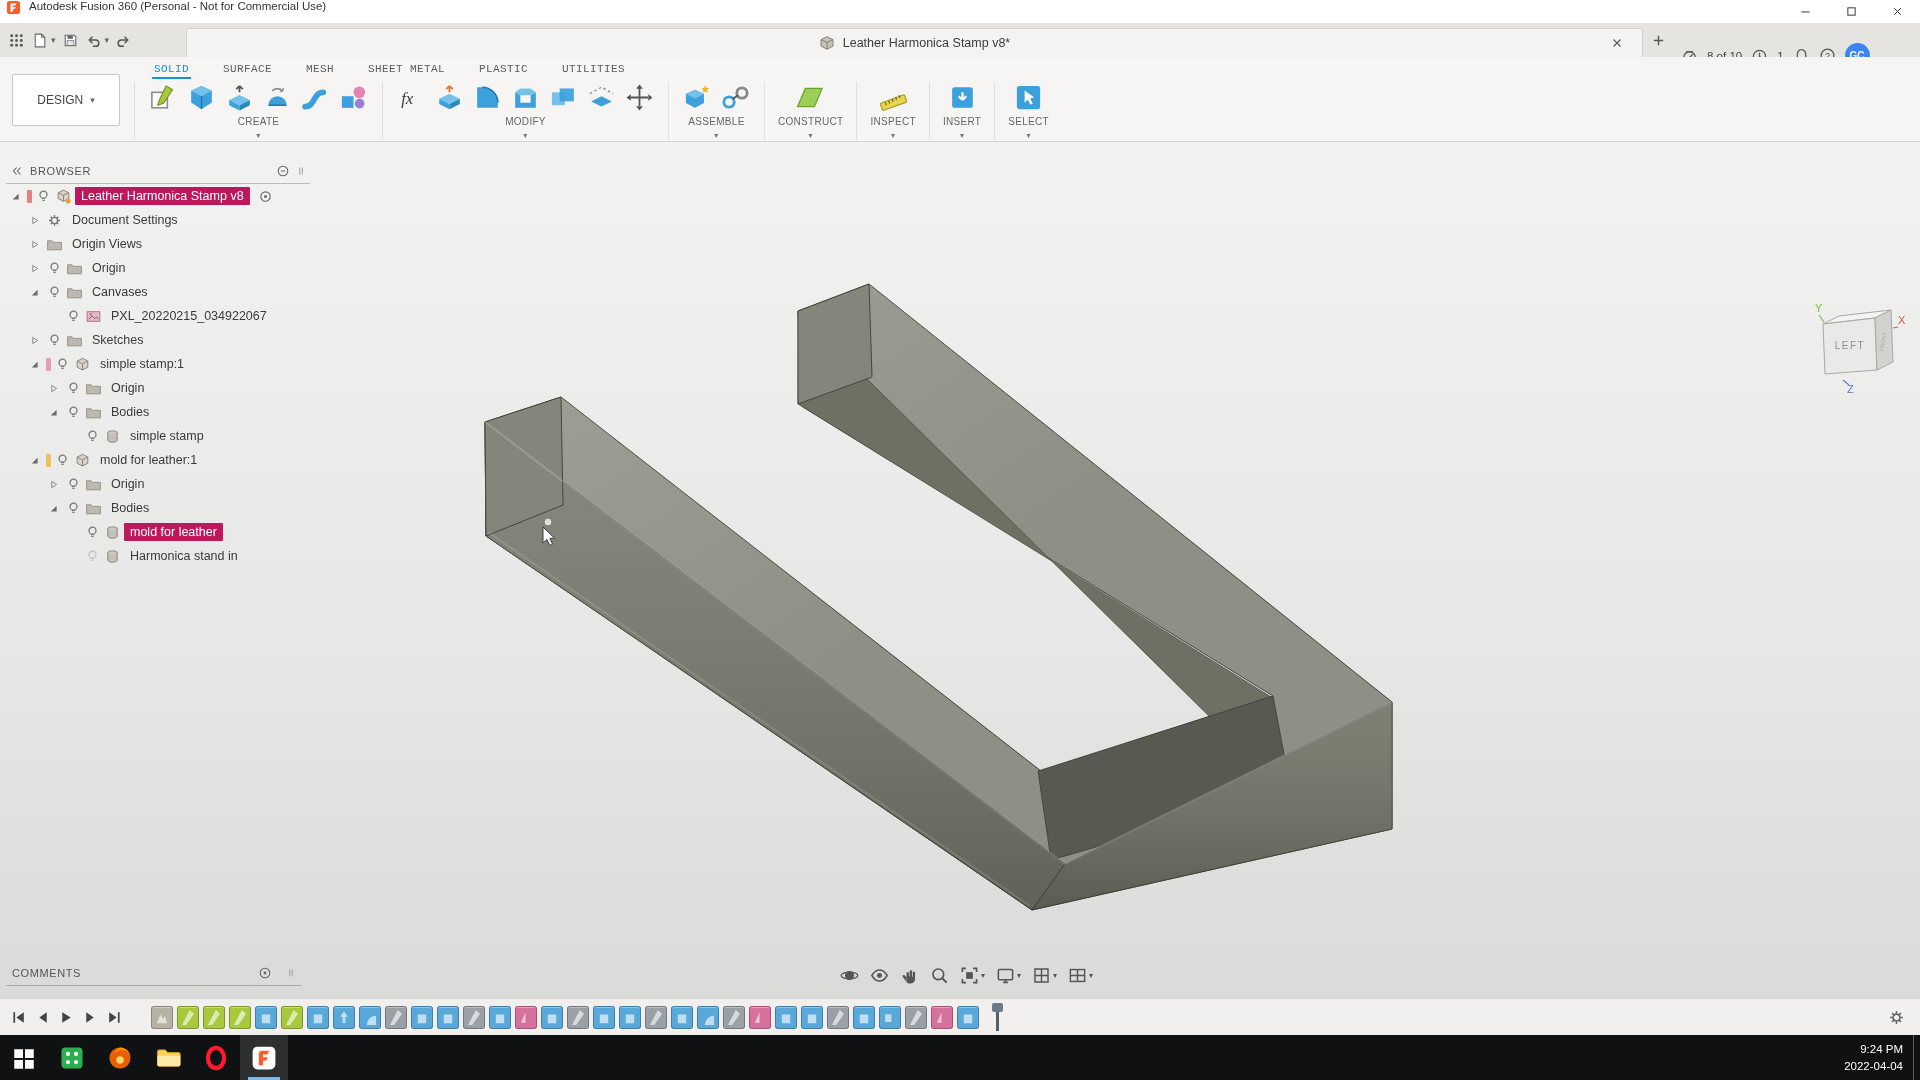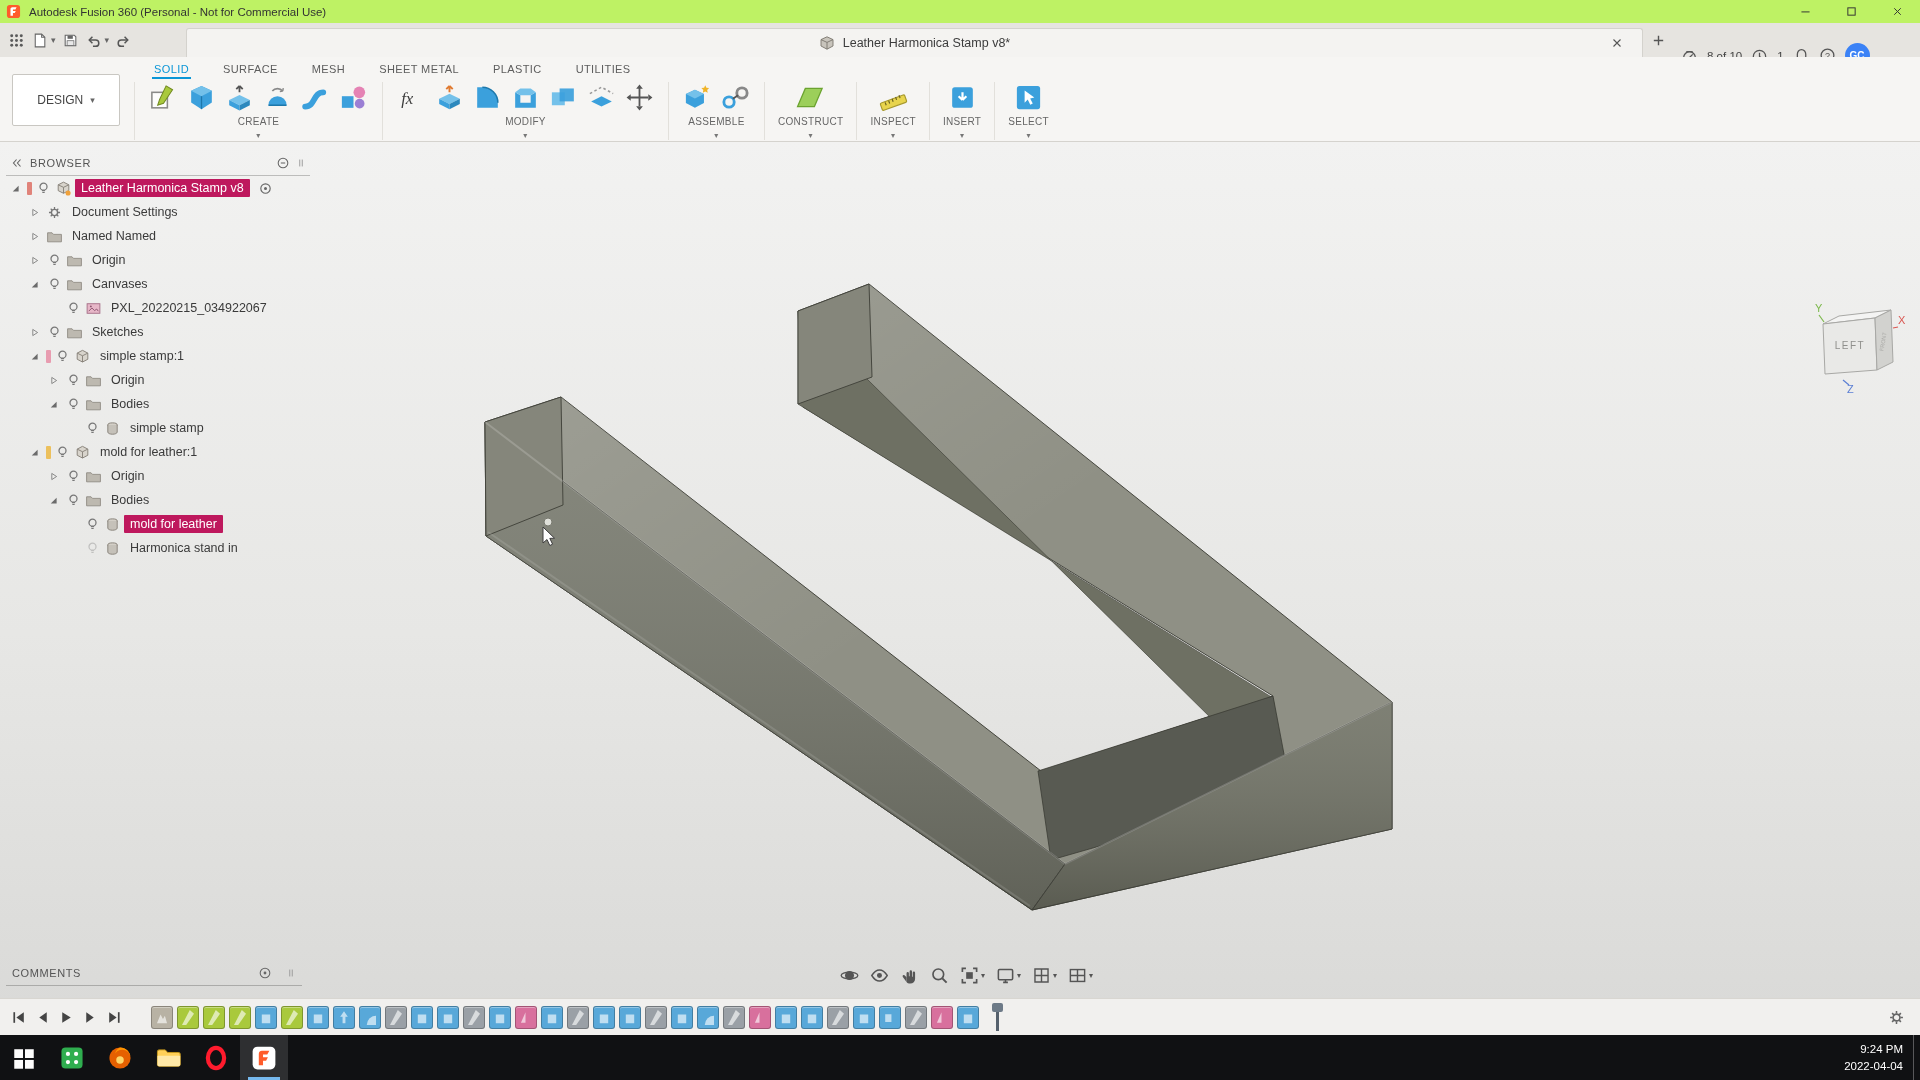--- a/index.html
+++ b/index.html
@@ -1,22 +1,22 @@
 <!DOCTYPE html>
 <html><head>
 <meta charset="utf-8">
 <style>
   html,body{margin:0;padding:0;width:1920px;height:1080px;overflow:hidden;
     font-family:"Liberation Sans",sans-serif;background:#e9e9e7;position:relative;}
   .icn{display:inline-block;vertical-align:middle;}
   .icn svg{display:block;width:100%;height:100%;}
 
   
-  .titlebar{position:absolute;top:0;left:0;right:0;height:23px;background:#bef264;
-    border-bottom:1px solid #dddbd7;display:flex;align-items:center;z-index:40;}
+  .titlebar{position:absolute;top:0;left:0;right:0;height:23px;background:#ffffff;
+    border-bottom:1px solid #dddbd7;display:flex;align-items:flex-start;z-index:40;}
   .titlebar .app-logo{width:15px;height:15px;margin:0 8px 0 6px;}
   .titlebar .ttext{font-size:11.5px;color:#333;}
   .wbtns{margin-left:auto;display:flex;height:100%;}
   .wbtn{width:46px;height:100%;display:flex;align-items:center;justify-content:center;}
   .wbtn .icn{width:13px;height:13px;}
 
   
   .tabbar{position:absolute;top:23px;left:0;right:0;height:34px;background:#e6e4e0;
     border-bottom:1px solid #d2d0cb;display:flex;align-items:center;z-index:40;}
   .qa{display:flex;align-items:center;padding:0 8px;gap:6px;width:170px;}
@@ -36,21 +36,21 @@
     font-size:10px;font-weight:bold;display:flex;align-items:center;justify-content:center;margin-right:8px;}
 
   
   .ribbon{position:absolute;top:57px;left:0;right:0;height:84px;background:#f6f5f3;
     border-bottom:1px solid #d5d3ce;z-index:40;}
   .design-btn{position:absolute;left:12px;top:17px;width:106px;height:50px;background:#fff;
     border:1px solid #c9c7c2;border-radius:2px;display:flex;align-items:center;justify-content:center;
     gap:7px;font-size:12px;color:#444;}
   .design-btn .caret{font-size:9px;color:#666;}
   .rtabs{position:absolute;left:152px;top:0;height:23px;display:flex;gap:30px;align-items:center;
-    font-size:11px;color:#5d5d5d;letter-spacing:.4px;}
+    font-size:11px;color:#5d5d5d;letter-spacing:.4px;font-family:Liberation Mono, monospace;}
   .rtab{position:relative;padding:4px 2px;}
   .rtab.active{color:#0a96d7;}
   .rtab.active::after{content:"";position:absolute;left:0;right:0;bottom:0;height:2px;background:#0a96d7;}
   .rgroups{position:absolute;left:134px;top:25px;display:flex;align-items:flex-start;height:58px;}
   .rgroup{display:flex;flex-direction:column;align-items:center;padding:0 13px;height:100%;
     border-right:1px solid #e2e0db;}
   .rgroup:first-child{border-left:1px solid #e2e0db;}
   .ricons{display:flex;gap:7px;height:40px;align-items:center;}
   .ricons .icn{width:31px;height:31px;}
   .rlabel{font-size:10px;color:#666;margin-top:3px;letter-spacing:.3px;display:flex;gap:4px;align-items:center;flex-direction:column;}
@@ -58,21 +58,21 @@
 
   
   .canvas{position:absolute;left:0;top:141px;width:1920px;height:894px;
     background:linear-gradient(180deg,#f2f2f1 0%,#e7e7e5 55%,#d9d9d7 100%);z-index:1;}
   .canvas svg.scene{position:absolute;left:0;top:0;}
 
   
   .viewcube{position:absolute;left:1795px;top:155px;width:120px;height:110px;z-index:5;}
 
   
-  .browser{position:absolute;left:6px;top:150px;width:304px;z-index:10;}
+  .browser{position:absolute;left:6px;top:158px;width:304px;z-index:10;}
   .bheader{height:25px;display:flex;align-items:center;gap:6px;font-size:11px;color:#555;
     letter-spacing:.6px;border-bottom:1px solid rgba(0,0,0,.22);padding:0 4px;}
   .bheader .icn{width:14px;height:14px;}
   .bheader .bh-title{flex:1;}
   .brow{height:24px;display:flex;align-items:center;font-size:12.5px;color:#3a3a3a;}
   .bexp{width:17px;height:12px;display:flex;align-items:center;}
   .bexp svg{width:11px;height:11px;}
   .bmark{width:5px;height:13px;border-radius:1px;margin-right:3px;}
   .bicn{width:17px;height:17px;margin-right:3px;flex:none;}
   .blabel{padding:2px 6px;border-radius:1px;white-space:nowrap;}
@@ -577,21 +577,21 @@
         <span class="bexp">
           <svg viewBox="0 0 16 16">
             <path d="M5.5 3.5v9l7-4.5z" fill="none" stroke="#6b6b6b" stroke-width="1.1"></path>
           </svg>
         </span>
         <span class="icn bicn">
           <svg viewBox="0 0 16 16">
             <path d="M1.5 4.5h4.2l1.3 1.5h7.5v7H1.5z" fill="#bdb9b0" stroke="#8d887f" stroke-width="0.8"></path>
           </svg>
         </span>
-        <span class="blabel">Named Named</span>
+        <span class="blabel">Origin Views</span>
       </div>
       <div class="brow">
         <span style="width: 23px; flex: 0 0 auto;"></span>
         <span class="bexp">
           <svg viewBox="0 0 16 16">
             <path d="M5.5 3.5v9l7-4.5z" fill="none" stroke="#6b6b6b" stroke-width="1.1"></path>
           </svg>
         </span>
         <span class="icn bicn">
           <svg viewBox="0 0 16 16">

